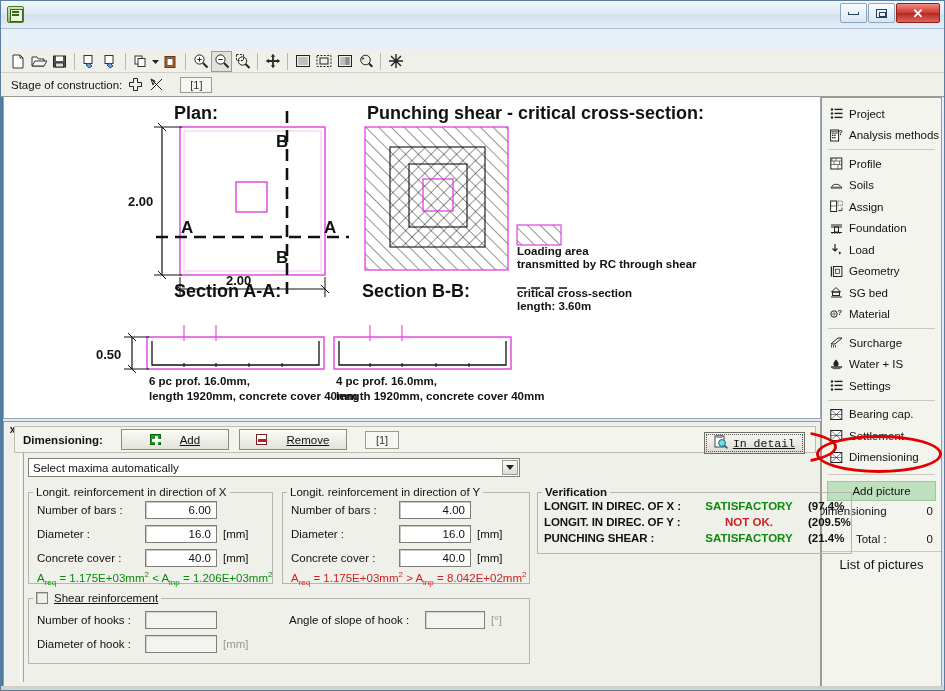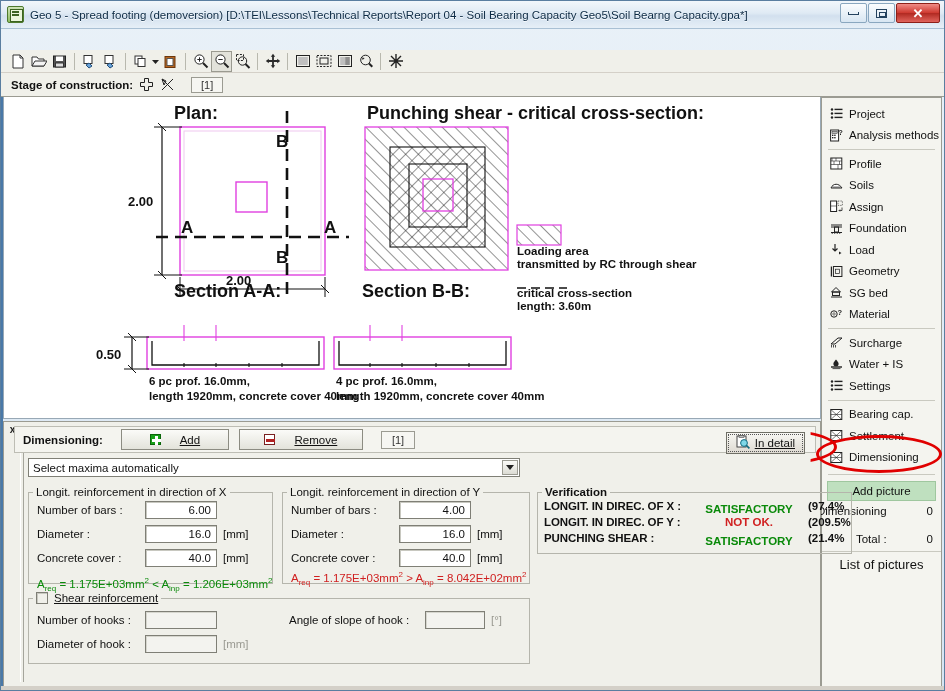--- a/index.html
+++ b/index.html
@@ -84,21 +84,21 @@
   }
   .tb-btn.pressed { border:1px solid #9a9a90; background:#e2e2da; }
   .tb-btn svg { display:block; }
 
   
   .stagebar {
     position:absolute; top:72px; left:0; right:0; height: 24px;
     background:#f0f0ea; border-bottom:1px solid #9b9b92;
     display:flex; align-items:center; padding-left:10px; gap:6px;
   }
-  .stagebar .lbl { font-weight:bold; font-size:11.5px; color:#111; }
+  .stagebar .lbl { font-weight:normal; font-size:11.5px; color:#111; }
   .stage-tab {
     margin-left:10px; border:1px solid #9b9b92; background:#f6f6f2;
     padding: 1px 9px; font-size:11px; color:#333;
   }
 
   
   .canvas {
     position:absolute; top:96px; left:2px; width: 818px; height: 322px;
     background:#ffffff; border:1px solid #98a8b5; border-top:none; overflow:hidden;
   }
@@ -172,21 +172,21 @@
   .minusbox { width:11px;height:11px;background:#fff;border:1px solid #7a2020; position:relative;}
   .minusbox:after{content:"";position:absolute;left:1px;top:4px;width:9px;height:3px;background:#b22222;}
   .idx-tab {
     border:1px solid #9b9b92; background:#f6f6f2; padding:2px 10px; font-size:11px; color:#333;
     margin-left:8px;
   }
   .indetail {
     position:absolute; right:10px; top:5px; height:22px;
     border:1px solid #6f6f66; background:linear-gradient(180deg,#f7f7f3,#dedad2);
     display:flex;align-items:center;gap:5px;padding:0 9px; font-size:11.5px; color:#111;
-    outline:1px dotted #555; outline-offset:-3px;
+    outline:1px dotted #555; outline-offset:-3px;font-family:Liberation Mono, monospace;
   }
   .combo {
     position:absolute; left:24px; top:36px; width: 492px; height:19px;
     border:1px solid #7f7f76; background:#fff; display:flex; align-items:center;
     padding-left:4px; font-size:11.5px; color:#111;
   }
   .combo .arrow {
     position:absolute; right:1px; top:1px; width:16px; height:15px;
     background:linear-gradient(180deg,#fbfbf8,#dcdcd4); border:1px solid #9b9b92;
     display:flex;align-items:center;justify-content:center;
@@ -205,21 +205,21 @@
   .inp {
     width: 72px; height:18px; border:1px solid #7f7f76; background:#fff;
     text-align:right; padding-right:5px; font-size:11.5px; color:#111;
     display:flex; align-items:center; justify-content:flex-end;
     box-shadow: inset 1px 1px 0 #c8c8c0;
   }
   .unit { margin-left:6px; font-size:11.5px; color:#111; }
   .formula { padding-left:8px; font-size:11.5px; white-space:nowrap; }
   .formula sub { font-size:8px; }
   .formula sup { font-size:8px; }
-  .ok { color:#0a8a0a;margin-top:6px; }
+  .ok { color:#0a8a0a; }
   .bad { color:#d02020; }
 
   .verif-title { font-weight:bold; font-size:11.5px; color:#111; }
   .vrow { display:flex; align-items:center; height:16px; padding-left:6px; white-space:nowrap;}
   .vrow .vname { font-weight:bold; font-size:11.5px; color:#111; width:146px; letter-spacing:-0.1px;}
   .vrow .vres { font-weight:bold; font-size:11.5px; width:118px; text-align:center;}
   .vrow .vpct { font-weight:bold; font-size:11.5px; color:#111; }
 
   .chkrow { display:flex; align-items:center; gap:6px; }
   .chk { width:12px;height:12px;border:1px solid #7f7f76;background:#f0f0ea; box-shadow: inset 1px 1px 0 #c8c8c0;}
@@ -233,21 +233,20 @@
     position:absolute; left:0; top:96px; width:2px; bottom:0; background:#4a79a8;
   }
 </style>
 </head>
 <body>
 
 <div class="app">
 
   <div class="titlebar">
     <div class="title-icon"></div>
-    <div class="title-text">Geo 5 - Spread footing (demoversion) [D:\TEI\Lessons\Technical Reports\Report 04 - Soil Bearing Capacity Geo5\Soil Bearng Capacity.gpa*]</div>
     <div class="winbtns">
       <div class="winbtn">
           <span class="gl-min"></span>
         </div>
       <div class="winbtn">
           <span class="gl-max"></span>
         </div>
       <div class="winbtn close">✕</div>
     </div>
   </div>
@@ -700,21 +699,21 @@
   <div class="dock">
     <div class="dock-close">x</div>
     <div class="dock-gripper"></div>
 
     <div class="dockbar">
       <div class="dock-title">Dimensioning:</div>
       <div class="btn3d" style="margin-left:8px;width:108px;justify-content:center">
         <span class="plusbox"></span>
         <span style="text-decoration:underline">Add</span>
       </div>
-      <div class="btn3d" style="width:124px;justify-content:center">
+      <div class="btn3d" style="width:108px;justify-content:center">
         <span class="minusbox"></span>
         <span style="text-decoration:underline">Remove</span>
       </div>
       <div class="idx-tab">[1]</div>
       <div class="indetail">
         <span>
           <svg width="14" height="14" viewBox="0 0 14 14">
               <rect x="1" y="1" width="9" height="11" fill="#fff" stroke="#444"></rect>
               <rect x="3" y="0.3" width="5" height="2" fill="#bbb" stroke="#444" stroke-width="0.6"></rect>
               <circle cx="8" cy="8" r="3.4" fill="#7fd8e8" stroke="#116a80"></circle>

